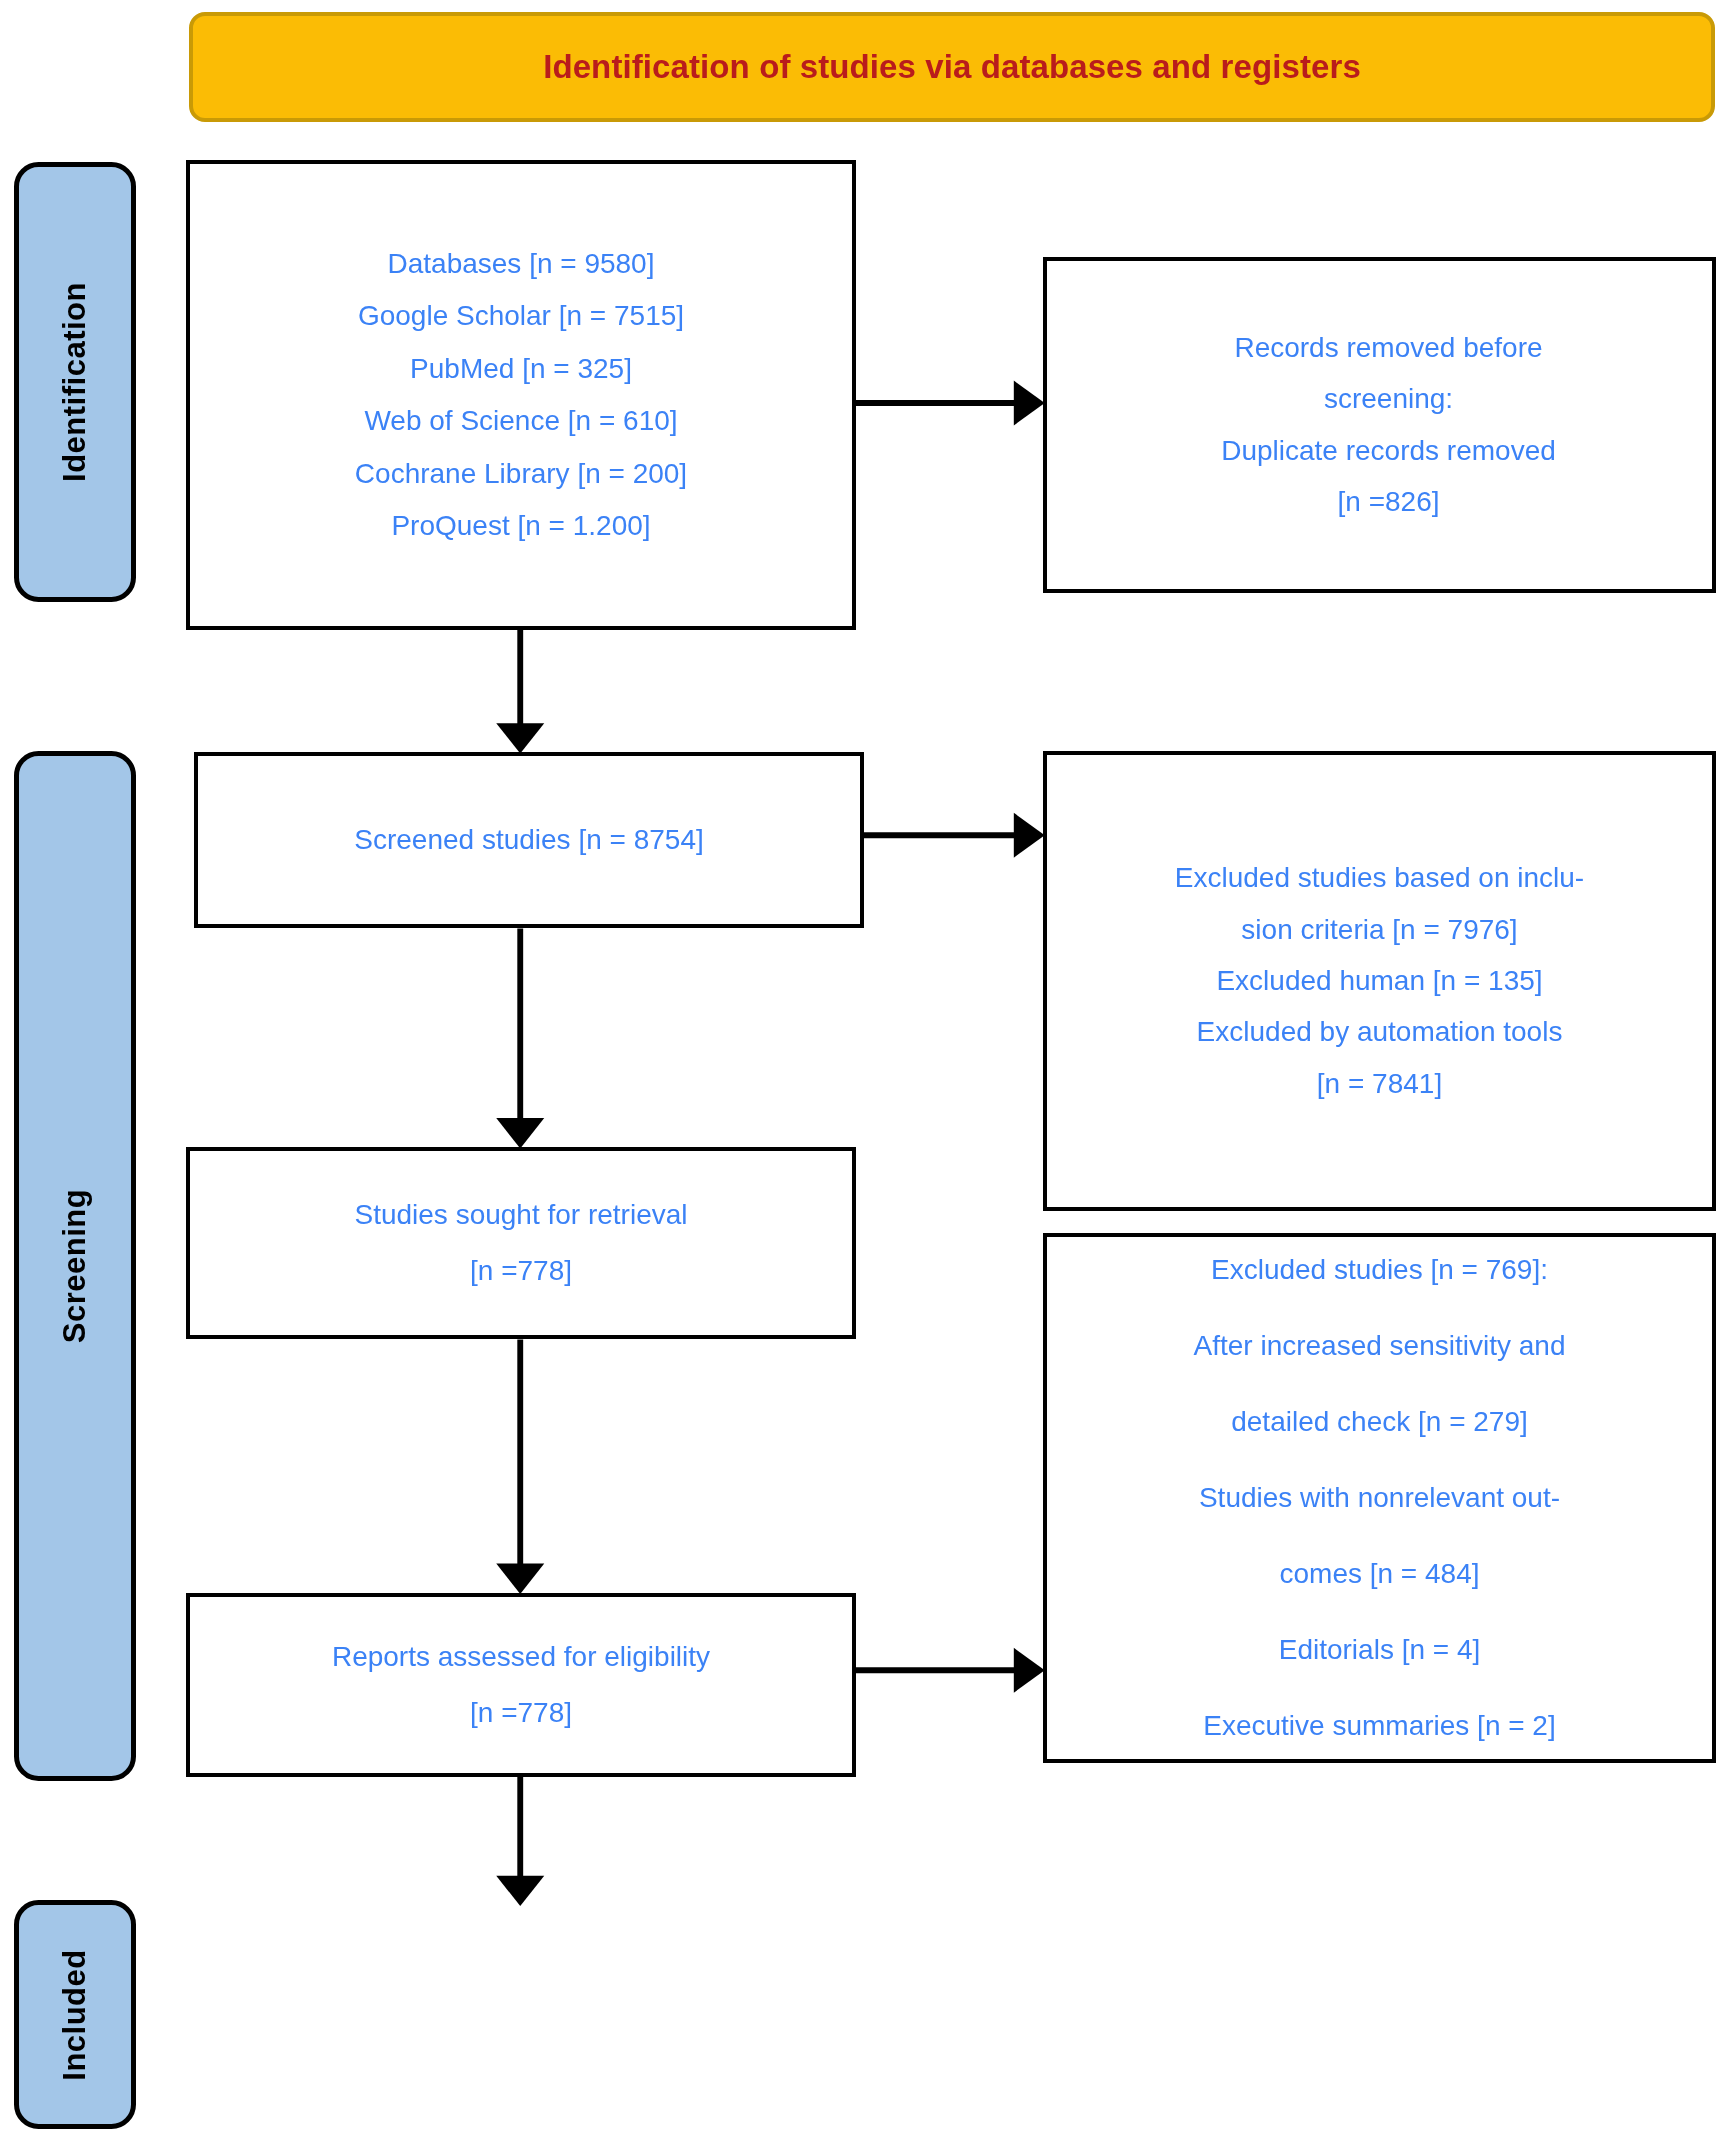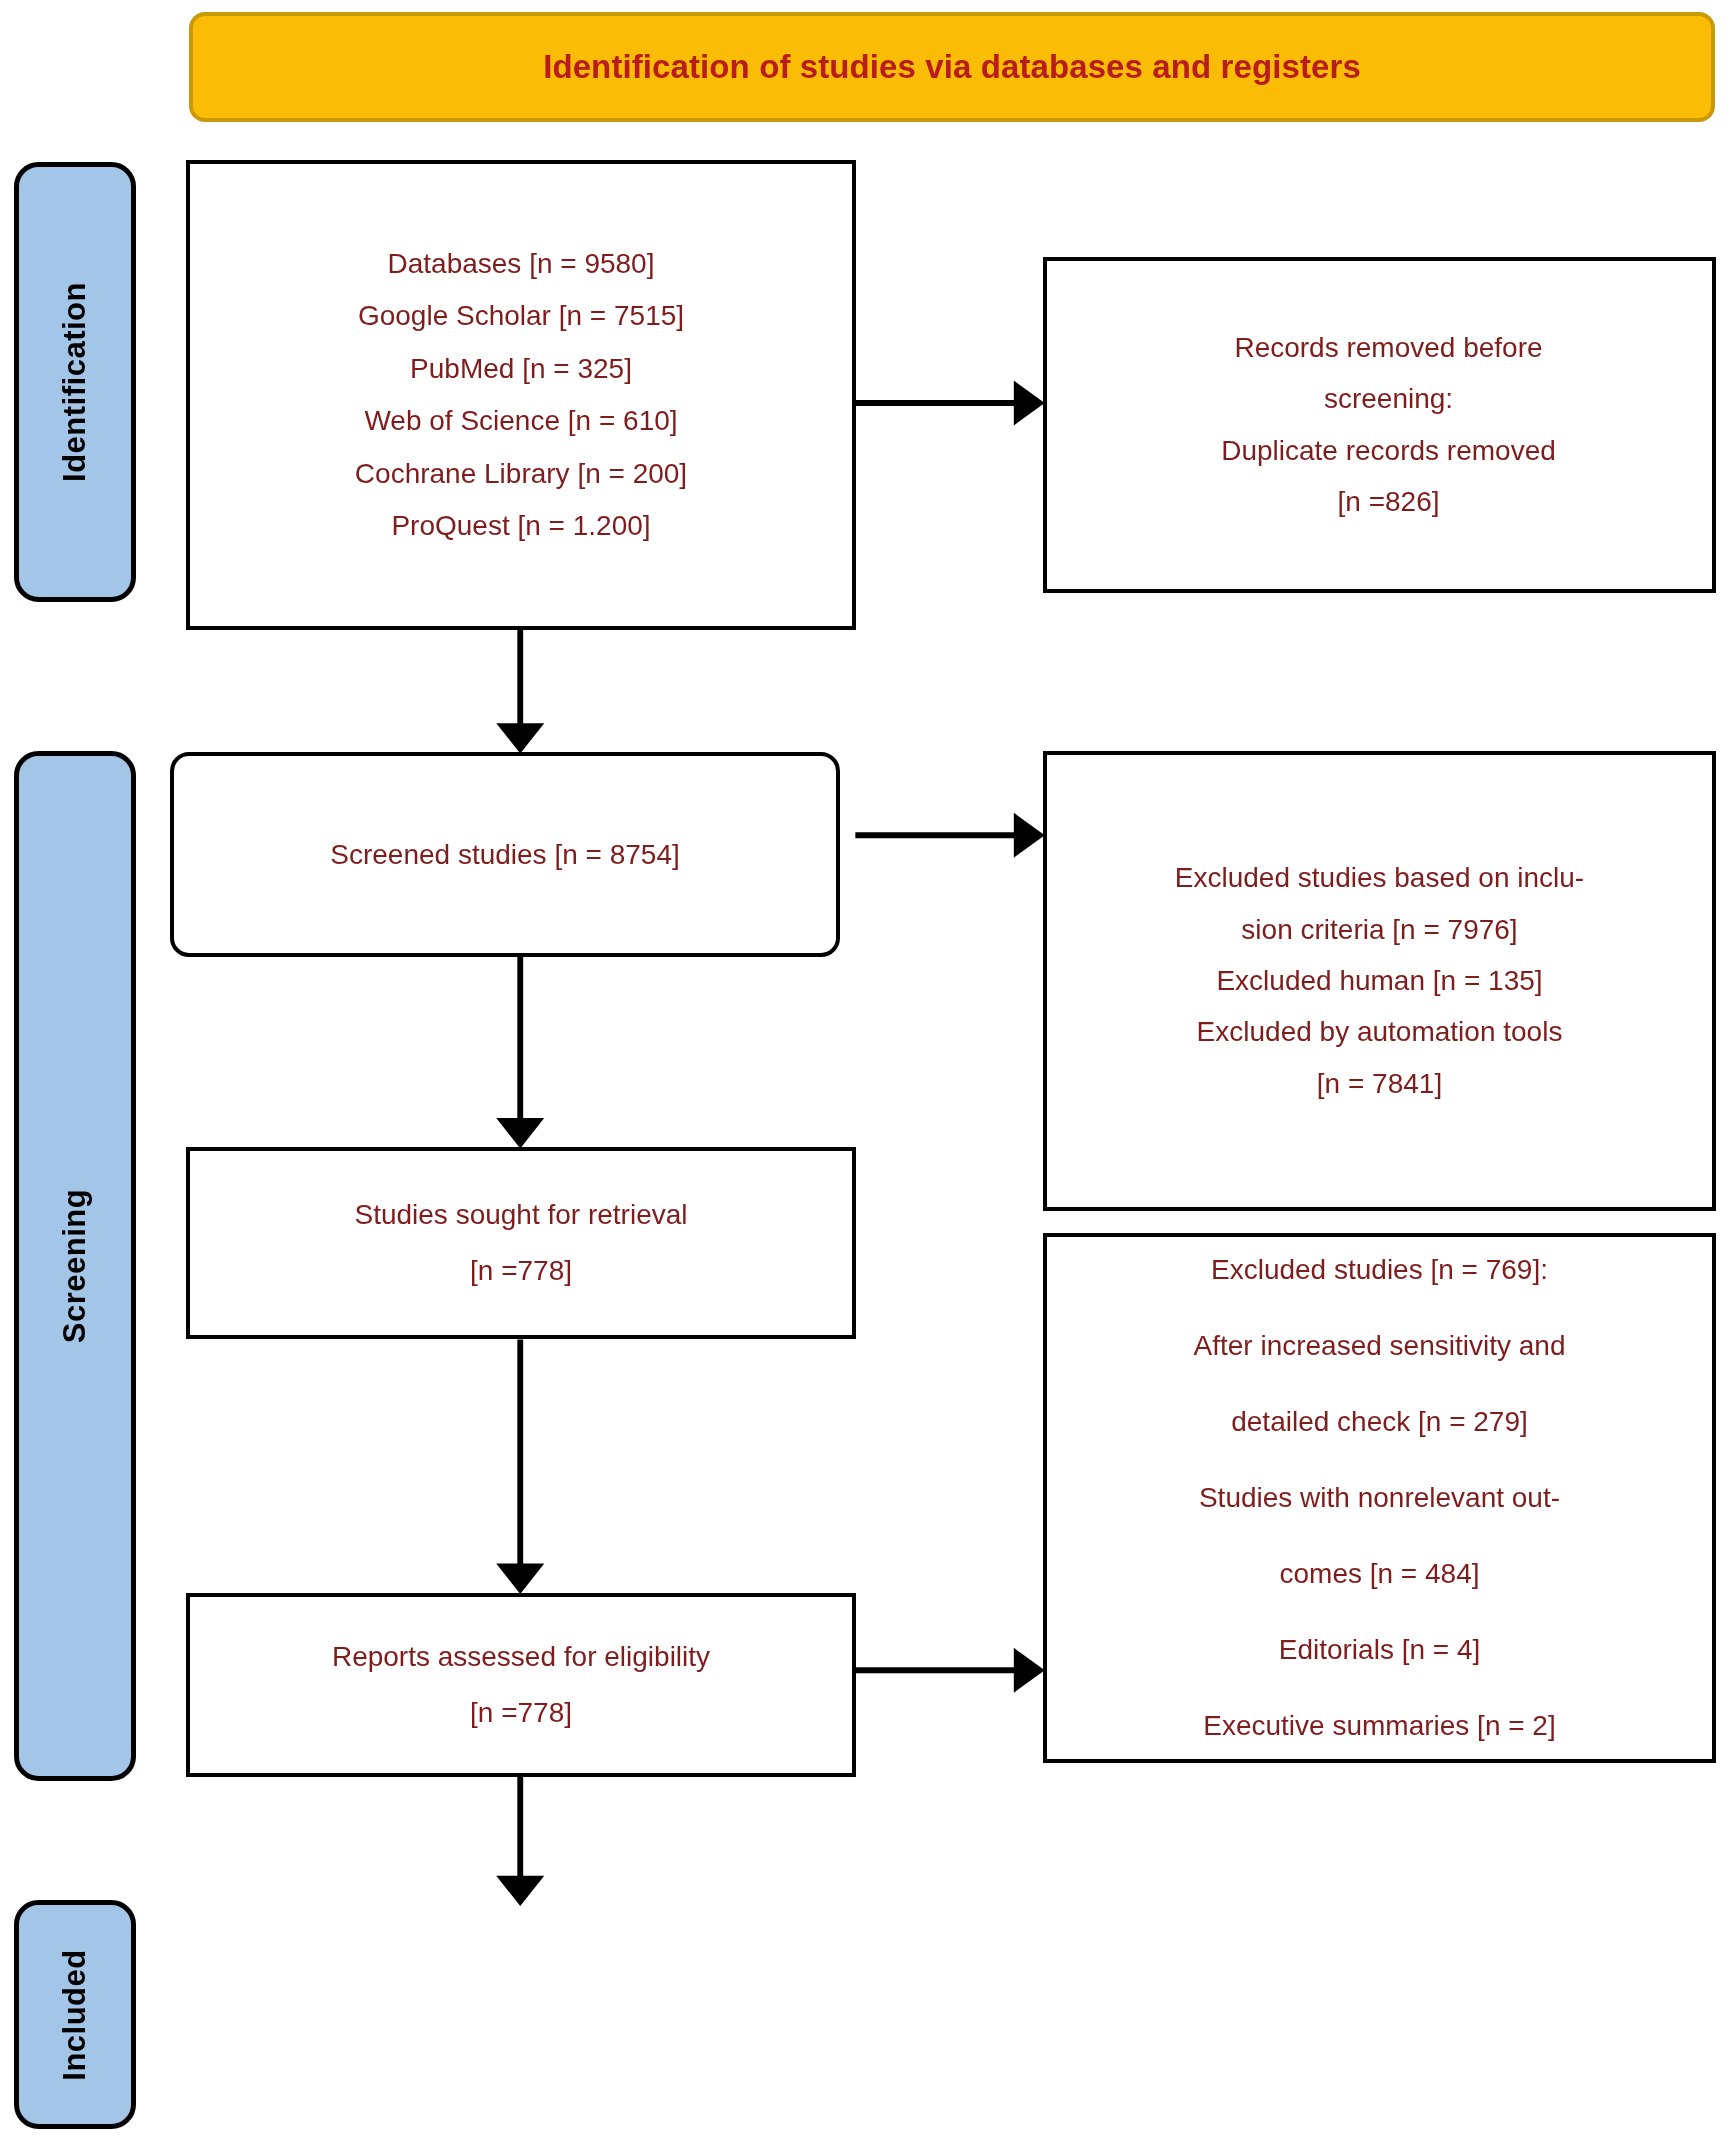--- a/index.html
+++ b/index.html
@@ -70,30 +70,30 @@
     border: 4.8px solid #000000;
     box-sizing: border-box;
     display: flex;
     flex-direction: column;
     align-items: center;
     justify-content: center;
     padding: 5.3px 14px;
   }
   .box .line {
     font-size: 28px;
-    color: #7f1d1d;
+    color: #3b82f6;
     text-align: center;
     white-space: nowrap;
     line-height: 1.0;
   }
 
   
   #box-sources       { left: 186px;  top: 160px;  width: 670px; height: 470px; }
   #box-removed       { left: 1043px; top: 257px;  width: 673px; height: 336px; padding-left: 32px; }
-  #box-screened      { left: 170px;  top: 752px; width: 670px; height: 205px; border-radius: 19px; }
+  #box-screened      { left: 194px;  top: 752px; width: 670px; height: 176px; }
   #box-excl-criteria { left: 1043px; top: 751px; width: 673px; height: 460px; }
   #box-sought        { left: 186px;  top: 1147px; width: 670px; height: 192px; }
   #box-excluded-det  { left: 1043px; top: 1233px; width: 673px; height: 530px; }
   #box-assessed      { left: 186px;  top: 1593px; width: 670px; height: 184px; }
   #box-included      { left: 186px;  top: 1905px; width: 670px; height: 229px; }
 
   
   #box-sources .line        { margin: 12.3px 0; }
   #box-removed .line        { margin: 11.7px 0; }
   #box-excl-criteria .line  { margin: 11.7px 0; }

